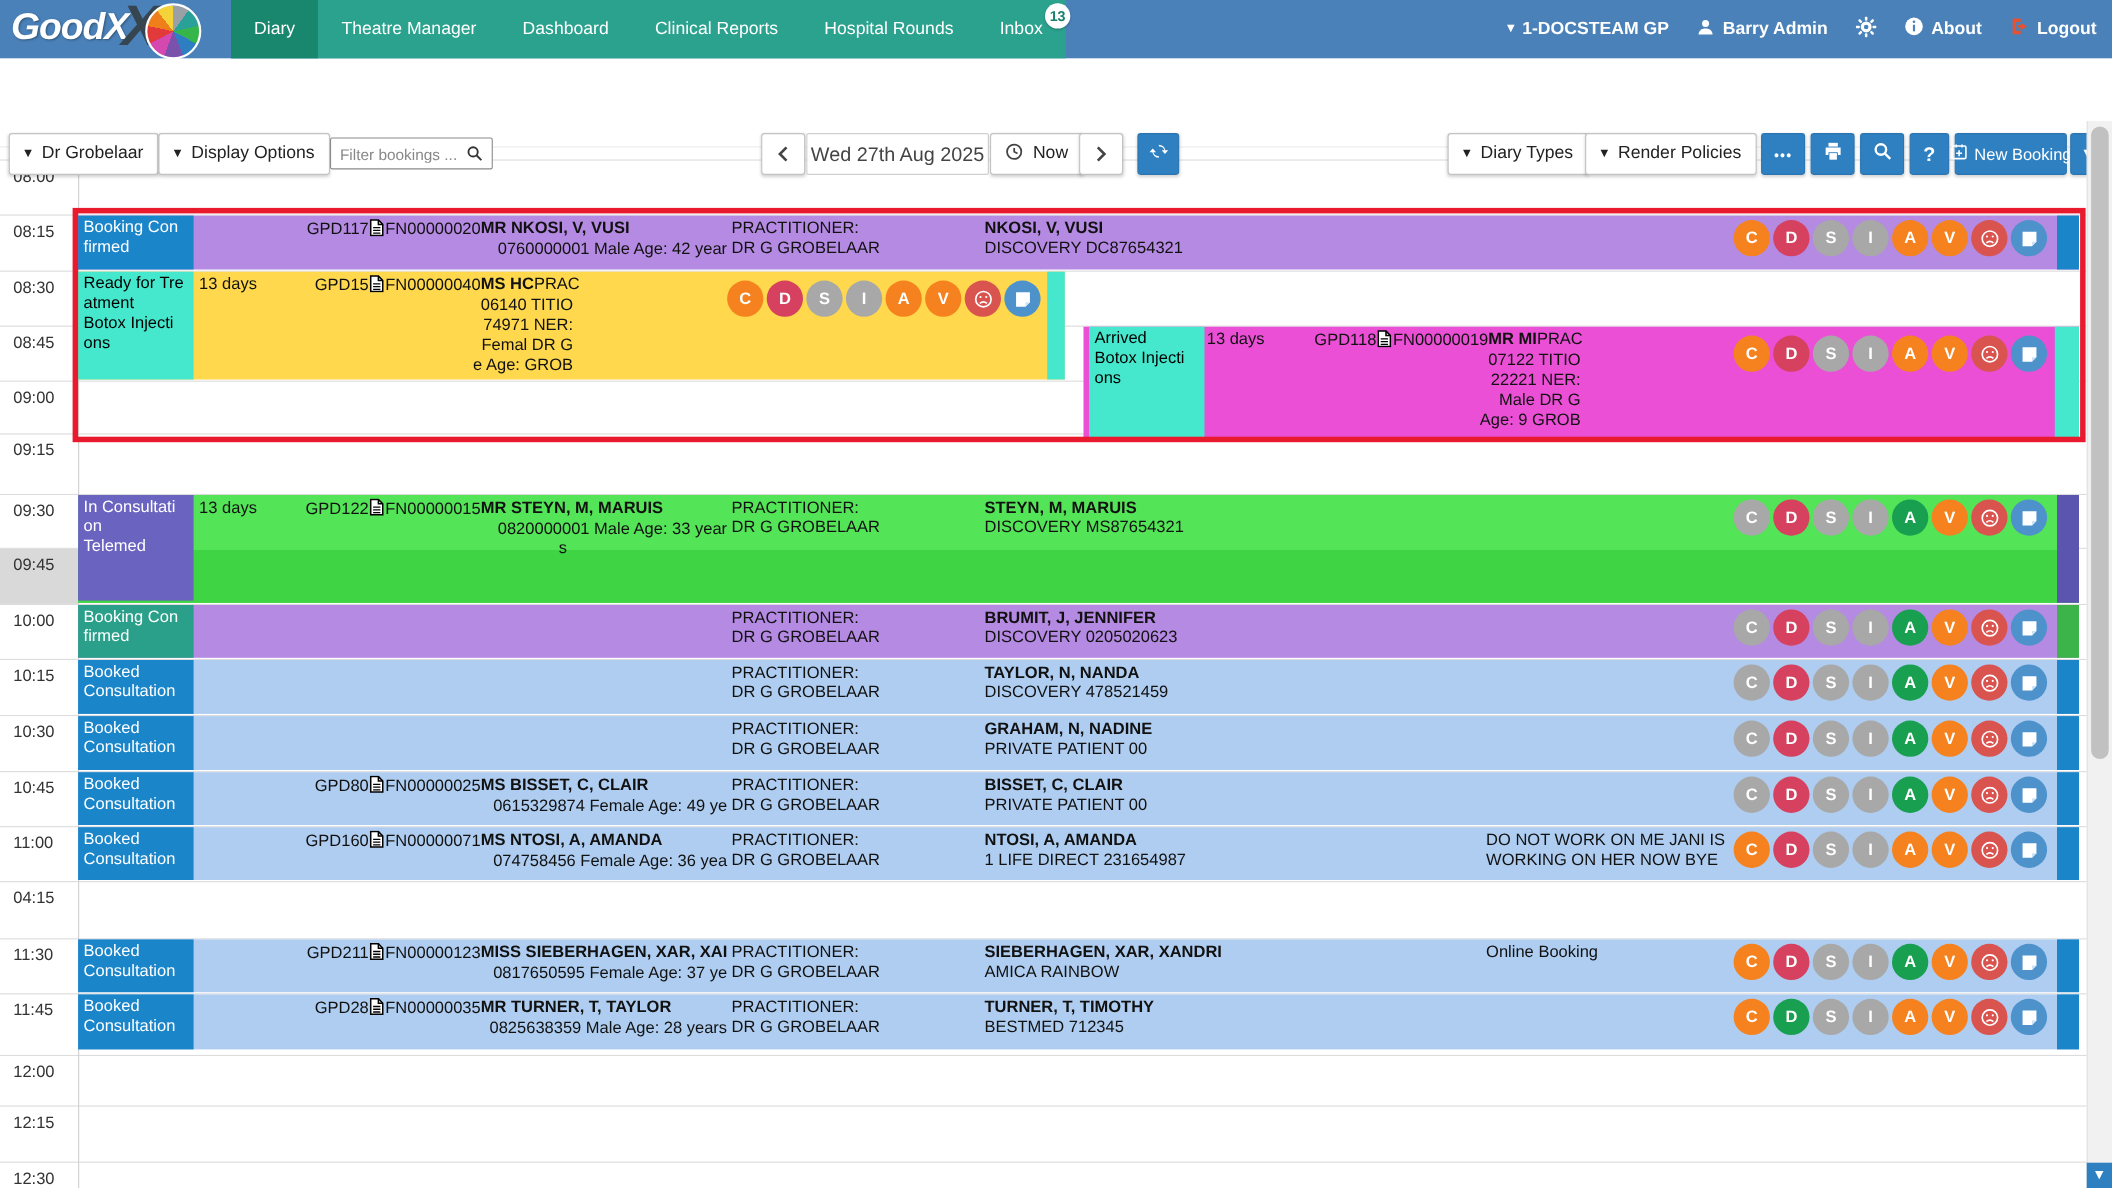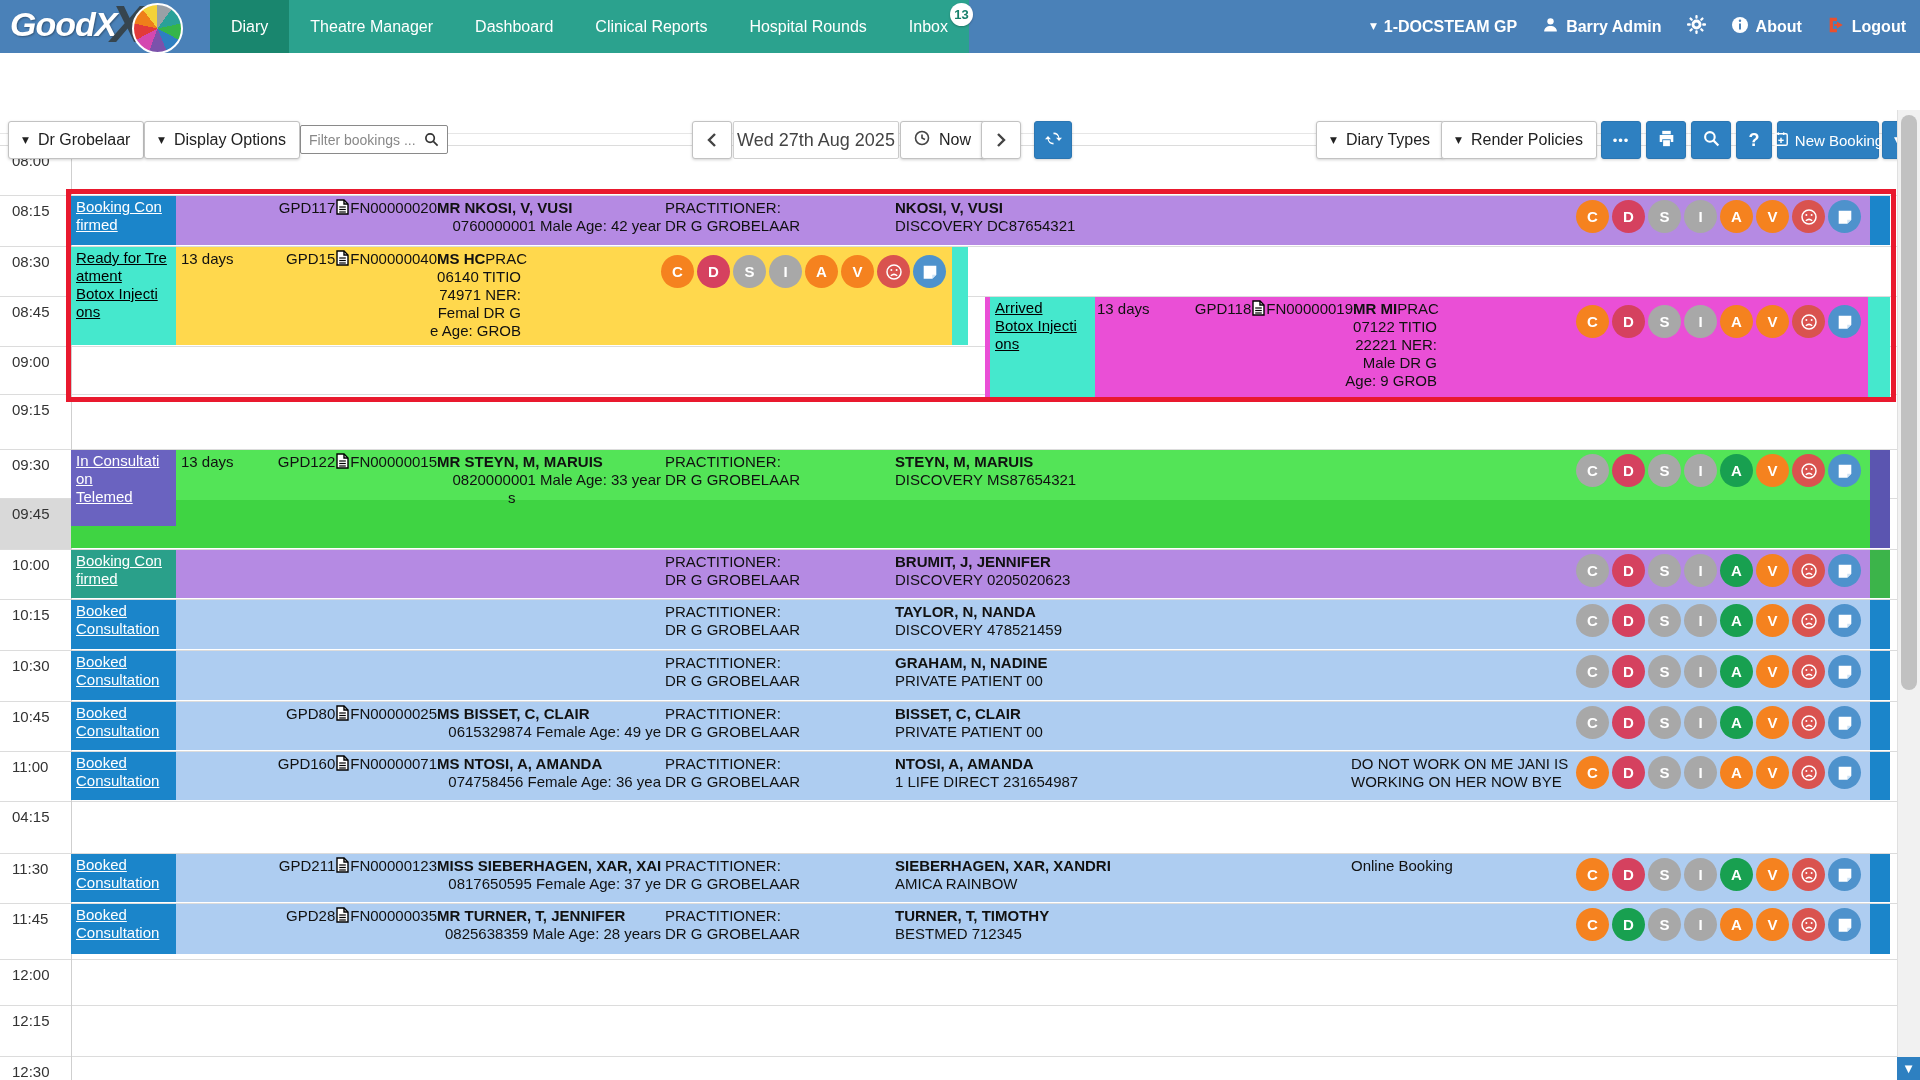--- a/index.html
+++ b/index.html
@@ -38,21 +38,21 @@
     border-radius:2px;display:flex;align-items:center;justify-content:center;font-size:18px;color:#444;box-sizing:border-box;}
   .grid-topline{position:absolute;left:0;top:133px;width:1897px;border-top:1px solid #e6e6e6;}
   .slotline{position:absolute;left:0;width:1897px;border-top:1px solid #dcdcdc;box-sizing:border-box;}
   .slotlabel{position:absolute;left:12px;font-size:15px;color:#333;padding-top:6px;}
   .shade{position:absolute;left:0;width:71px;background:#d9d9d9;}
   .vline{position:absolute;left:71px;top:145px;width:1px;height:935px;background:#cfcfcf;}
 
   
   .booking{position:absolute;font-size:15px;line-height:18px;color:#111;z-index:10;}
   .band2{position:absolute;left:0;right:0;bottom:0;z-index:0;}
-  .chip{position:absolute;left:0;top:0;width:105px;padding:2px 3px 2px 5px;box-sizing:border-box;z-index:2;text-decoration:underline;}
+  .chip{position:absolute;left:0;top:0;width:105px;padding:2px 3px 2px 5px;box-sizing:border-box;z-index:2;}
   .days{position:absolute;left:110px;top:3px;z-index:2;white-space:nowrap;}
   .group{position:absolute;top:3px;z-index:2;}
   .codeblk{display:inline-block;width:167px;text-align:right;white-space:nowrap;vertical-align:top;}
   .codeblk svg{vertical-align:-2px;margin:0 1px;}
   .bname{font-weight:bold;white-space:nowrap;}
   .demoline{text-align:right;white-space:nowrap;}
   .demoleft{text-align:left;margin-left:238px;white-space:nowrap;}
   .wl{text-align:right;white-space:nowrap;}
   .prac{position:absolute;left:594px;top:3px;z-index:2;white-space:nowrap;}
   .med{position:absolute;left:824px;top:3px;z-index:2;white-space:nowrap;}
@@ -430,21 +430,21 @@
             <svg width="18" height="18" viewBox="0 0 20 20">
               <path d="M3 3h14v10l-4.5 4.5H3z" fill="#fff"></path>
               <path d="M12.5 17.5V13H17z" fill="#cfe3f5"></path>
             </svg>
           </div>
         </div>
         <div class="strip" style="width: 22px; background: rgb(69, 232, 205);"></div>
       </div>
       <div class="booking" style="top: 450px; left: 71px; width: 1819px; height: 98px; background: rgb(83, 228, 87);">
         <div class="band2" style="top: 50px; background: rgb(63, 212, 67);"></div>
-        <div class="chip" style="background: rgb(106, 99, 192); color: rgb(255, 255, 255); height: 76px;">
+        <div class="chip" style="background: rgb(106, 99, 192); color: rgb(255, 255, 255); height: 96px;">
           <div>In Consultati</div>
           <div>on</div>
           <div>Telemed</div>
         </div>
         <div class="days">13 days</div>
         <div class="group" style="left: 199px; width: 391px;">
           <div style="white-space: nowrap;"><span class="codeblk">GPD122<span><svg width="13" height="16" viewBox="0 0 13 16">
                   <path d="M1 1h7l4 4v10H1z" fill="#fff" stroke="#000" stroke-width="1.4"></path>
                   <path d="M8 1v4h4" fill="none" stroke="#000" stroke-width="1.4"></path>
                   <line x1="3.2" y1="8" x2="9.8" y2="8" stroke="#000" stroke-width="1.2"></line>
@@ -750,21 +750,21 @@
           <div>Booked</div>
           <div>Consultation</div>
         </div>
         <div class="group" style="left: 199px; width: 391px;">
           <div style="white-space: nowrap;"><span class="codeblk">GPD28<span><svg width="13" height="16" viewBox="0 0 13 16">
                   <path d="M1 1h7l4 4v10H1z" fill="#fff" stroke="#000" stroke-width="1.4"></path>
                   <path d="M8 1v4h4" fill="none" stroke="#000" stroke-width="1.4"></path>
                   <line x1="3.2" y1="8" x2="9.8" y2="8" stroke="#000" stroke-width="1.2"></line>
                   <line x1="3.2" y1="10.5" x2="9.8" y2="10.5" stroke="#000" stroke-width="1.2"></line>
                   <line x1="3.2" y1="13" x2="9.8" y2="13" stroke="#000" stroke-width="1.2"></line>
-                </svg></span>FN00000035</span><span class="bname">MR TURNER, T, JENNIFER</span></div>
+                </svg></span>FN00000035</span><span class="bname">MR TURNER, T, TAYLOR</span></div>
           <div class="demoline">0825638359 Male Age: 28 years</div>
         </div>
         <div class="prac">
           <div>PRACTITIONER:</div>
           <div>DR G GROBELAAR</div>
         </div>
         <div class="med">
           <div class="l1">TURNER, T, TIMOTHY</div>
           <div>BESTMED 712345</div>
         </div>

